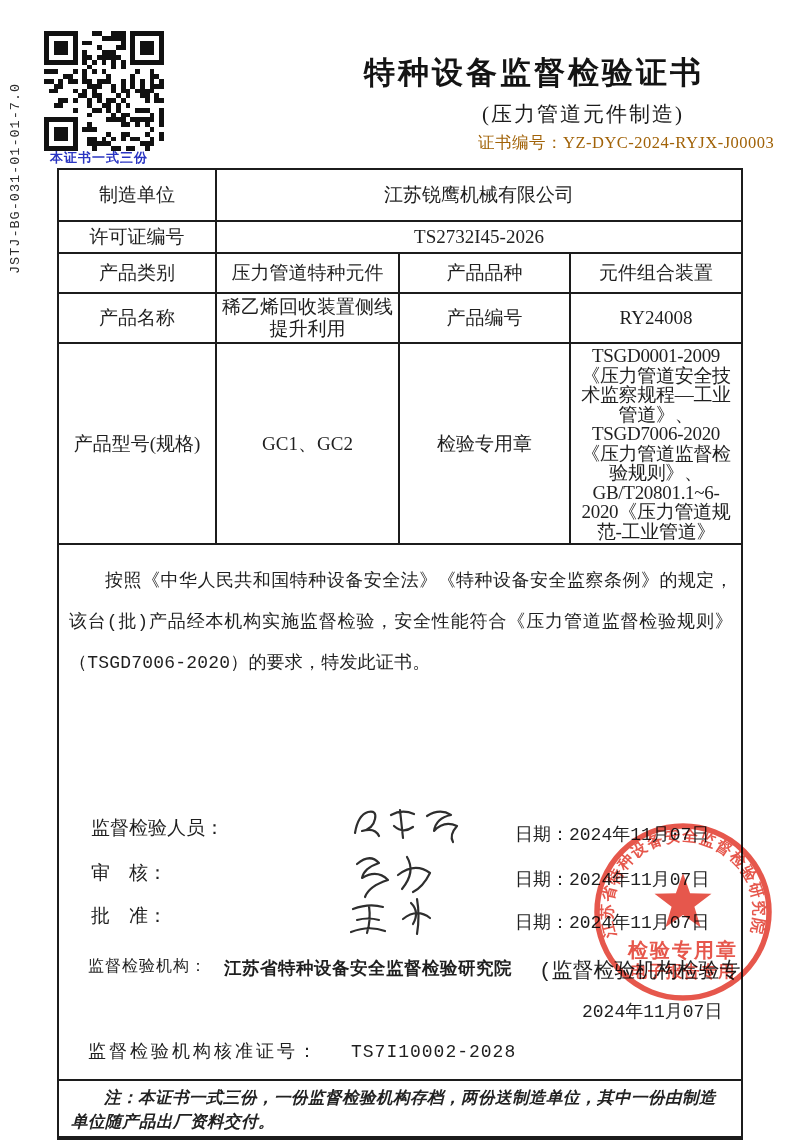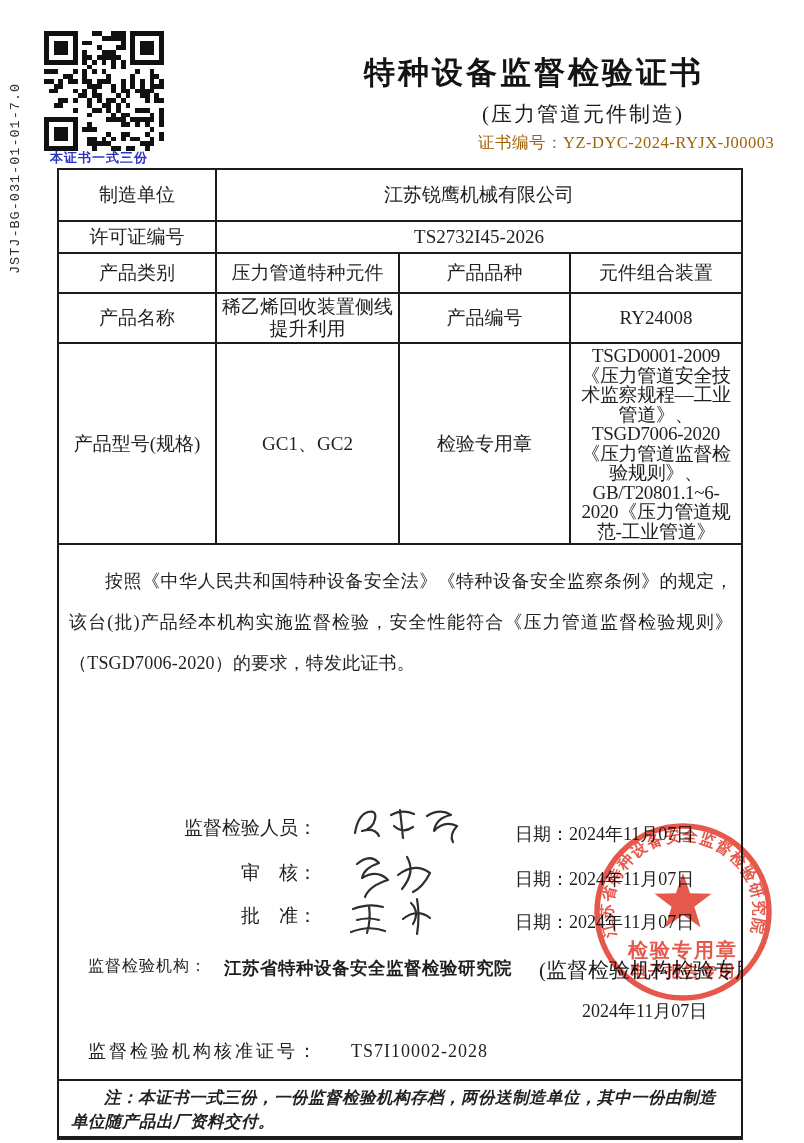--- a/index.html
+++ b/index.html
@@ -37,28 +37,28 @@
     border:2px solid #1c1c1c;border-bottom:4px solid #1c1c1c;
   }
   table.cert-table td{
     border:2px solid #1c1c1c;text-align:center;vertical-align:middle;
     font-size:19px;color:#1f1f1f;padding:2px 4px;overflow:hidden;
   }
   td.std-cell{font-size:16px;line-height:19.5px;padding:2px 3px;letter-spacing:-0.3px;}
   td.name-cell{font-size:18.5px;line-height:22px;}
   .batch-vals{display:flex;justify-content:center;align-items:center;gap:0;}
   .batch-vals span{display:inline-block;width:58px;font-size:19px;}
-  td.big-cell{height:530px;padding:0;vertical-align:top;}
+  td.big-cell{height:530px;padding:0;vertical-align:top;font-family:Liberation Mono, monospace;}
   .bc{position:relative;width:100%;height:530px;text-align:left;}
   .statement{
     margin:0;position:absolute;top:14px;left:6px;right:4px;
     font-size:18px;line-height:41px;text-indent:2em;letter-spacing:0.2px;text-align:justify;
   }
   .sig-row{position:absolute;left:0;width:100%;height:44px;}
-  .sig-label{position:absolute;left:28px;width:226px;text-align:right;font-size:19px;}
+  .sig-label{position:absolute;left:28px;width:226px;text-align:left;font-size:19px;}
   .sig-script{position:absolute;left:282px;top:-12px;}
   .sig-date{position:absolute;left:452px;font-size:18px;margin-top:7px;}
   .agency-row{position:absolute;top:409px;left:0;width:100%;height:26px;}
   .agency-label{position:absolute;left:25px;font-size:16px;letter-spacing:1px;}
   .agency-name{position:absolute;left:161px;font-size:17.5px;font-weight:bold;letter-spacing:0.5px;}
   .stamp-note{position:absolute;left:476px;font-size:21px;white-space:nowrap;}
   .stamp-date{position:absolute;top:452px;left:519px;font-size:18px;}
   .approval-row{position:absolute;top:492px;left:25px;font-size:18px;}
   .approval-label{letter-spacing:3px;}
   .approval-no{letter-spacing:1px;margin-left:32px;}

